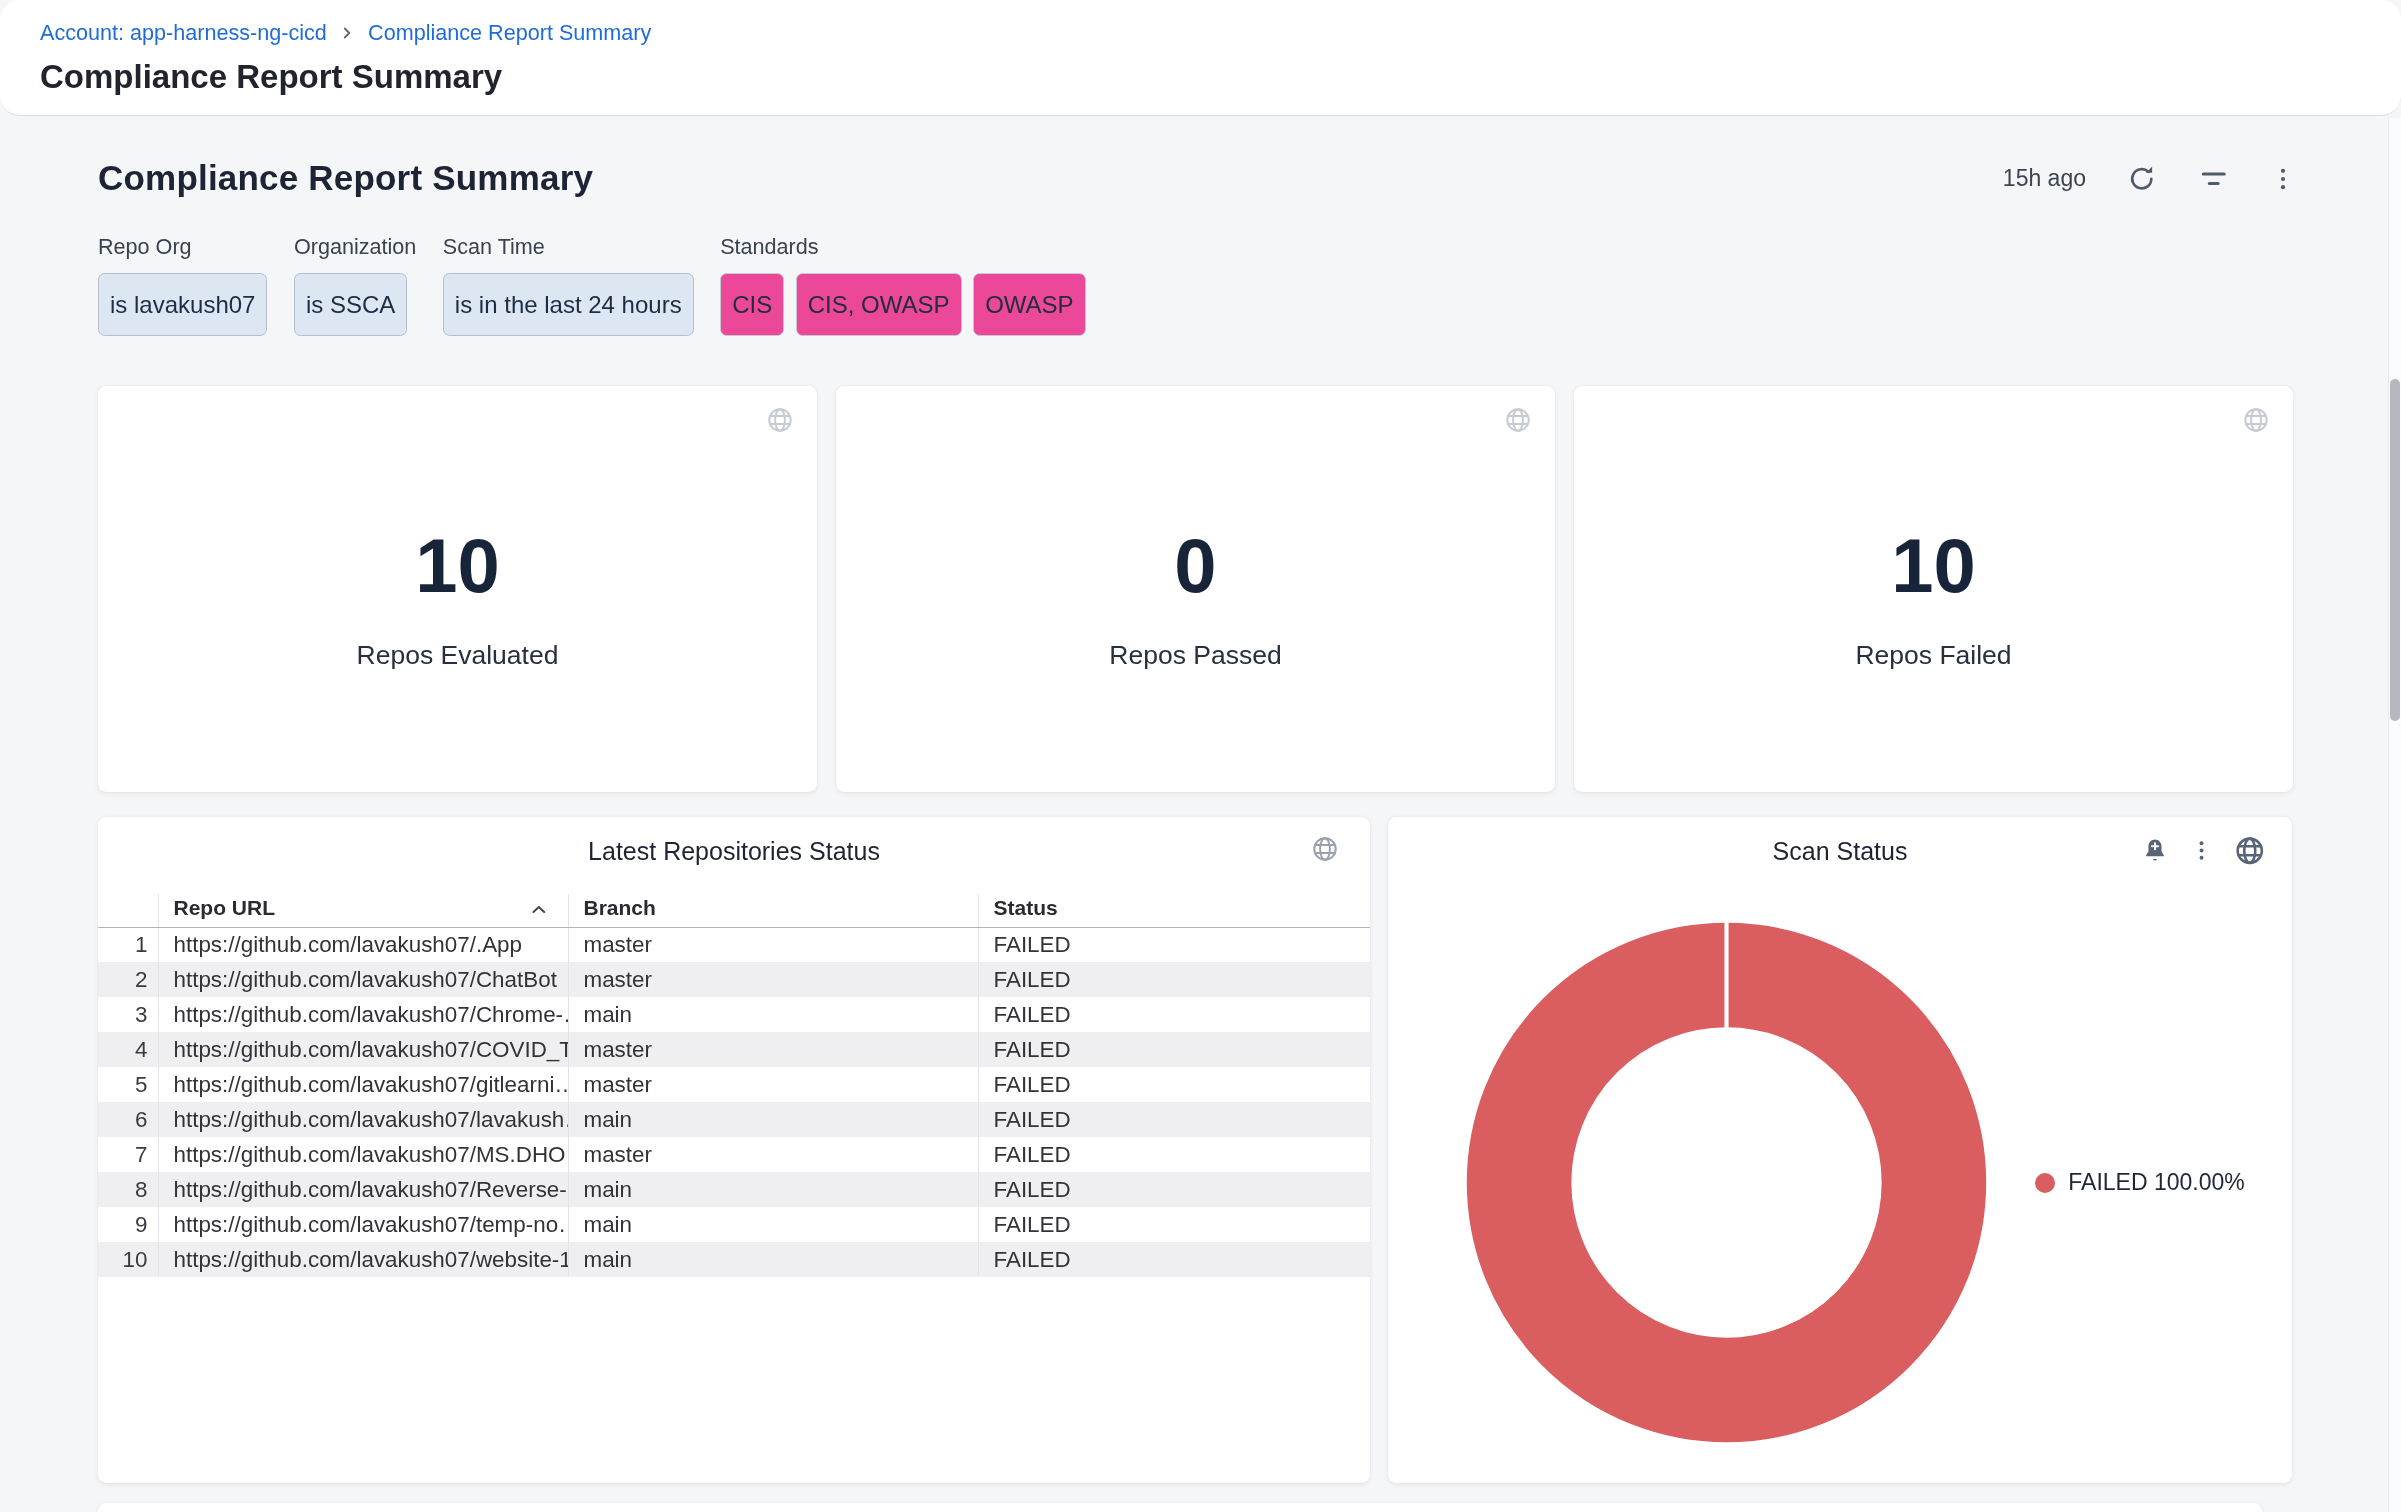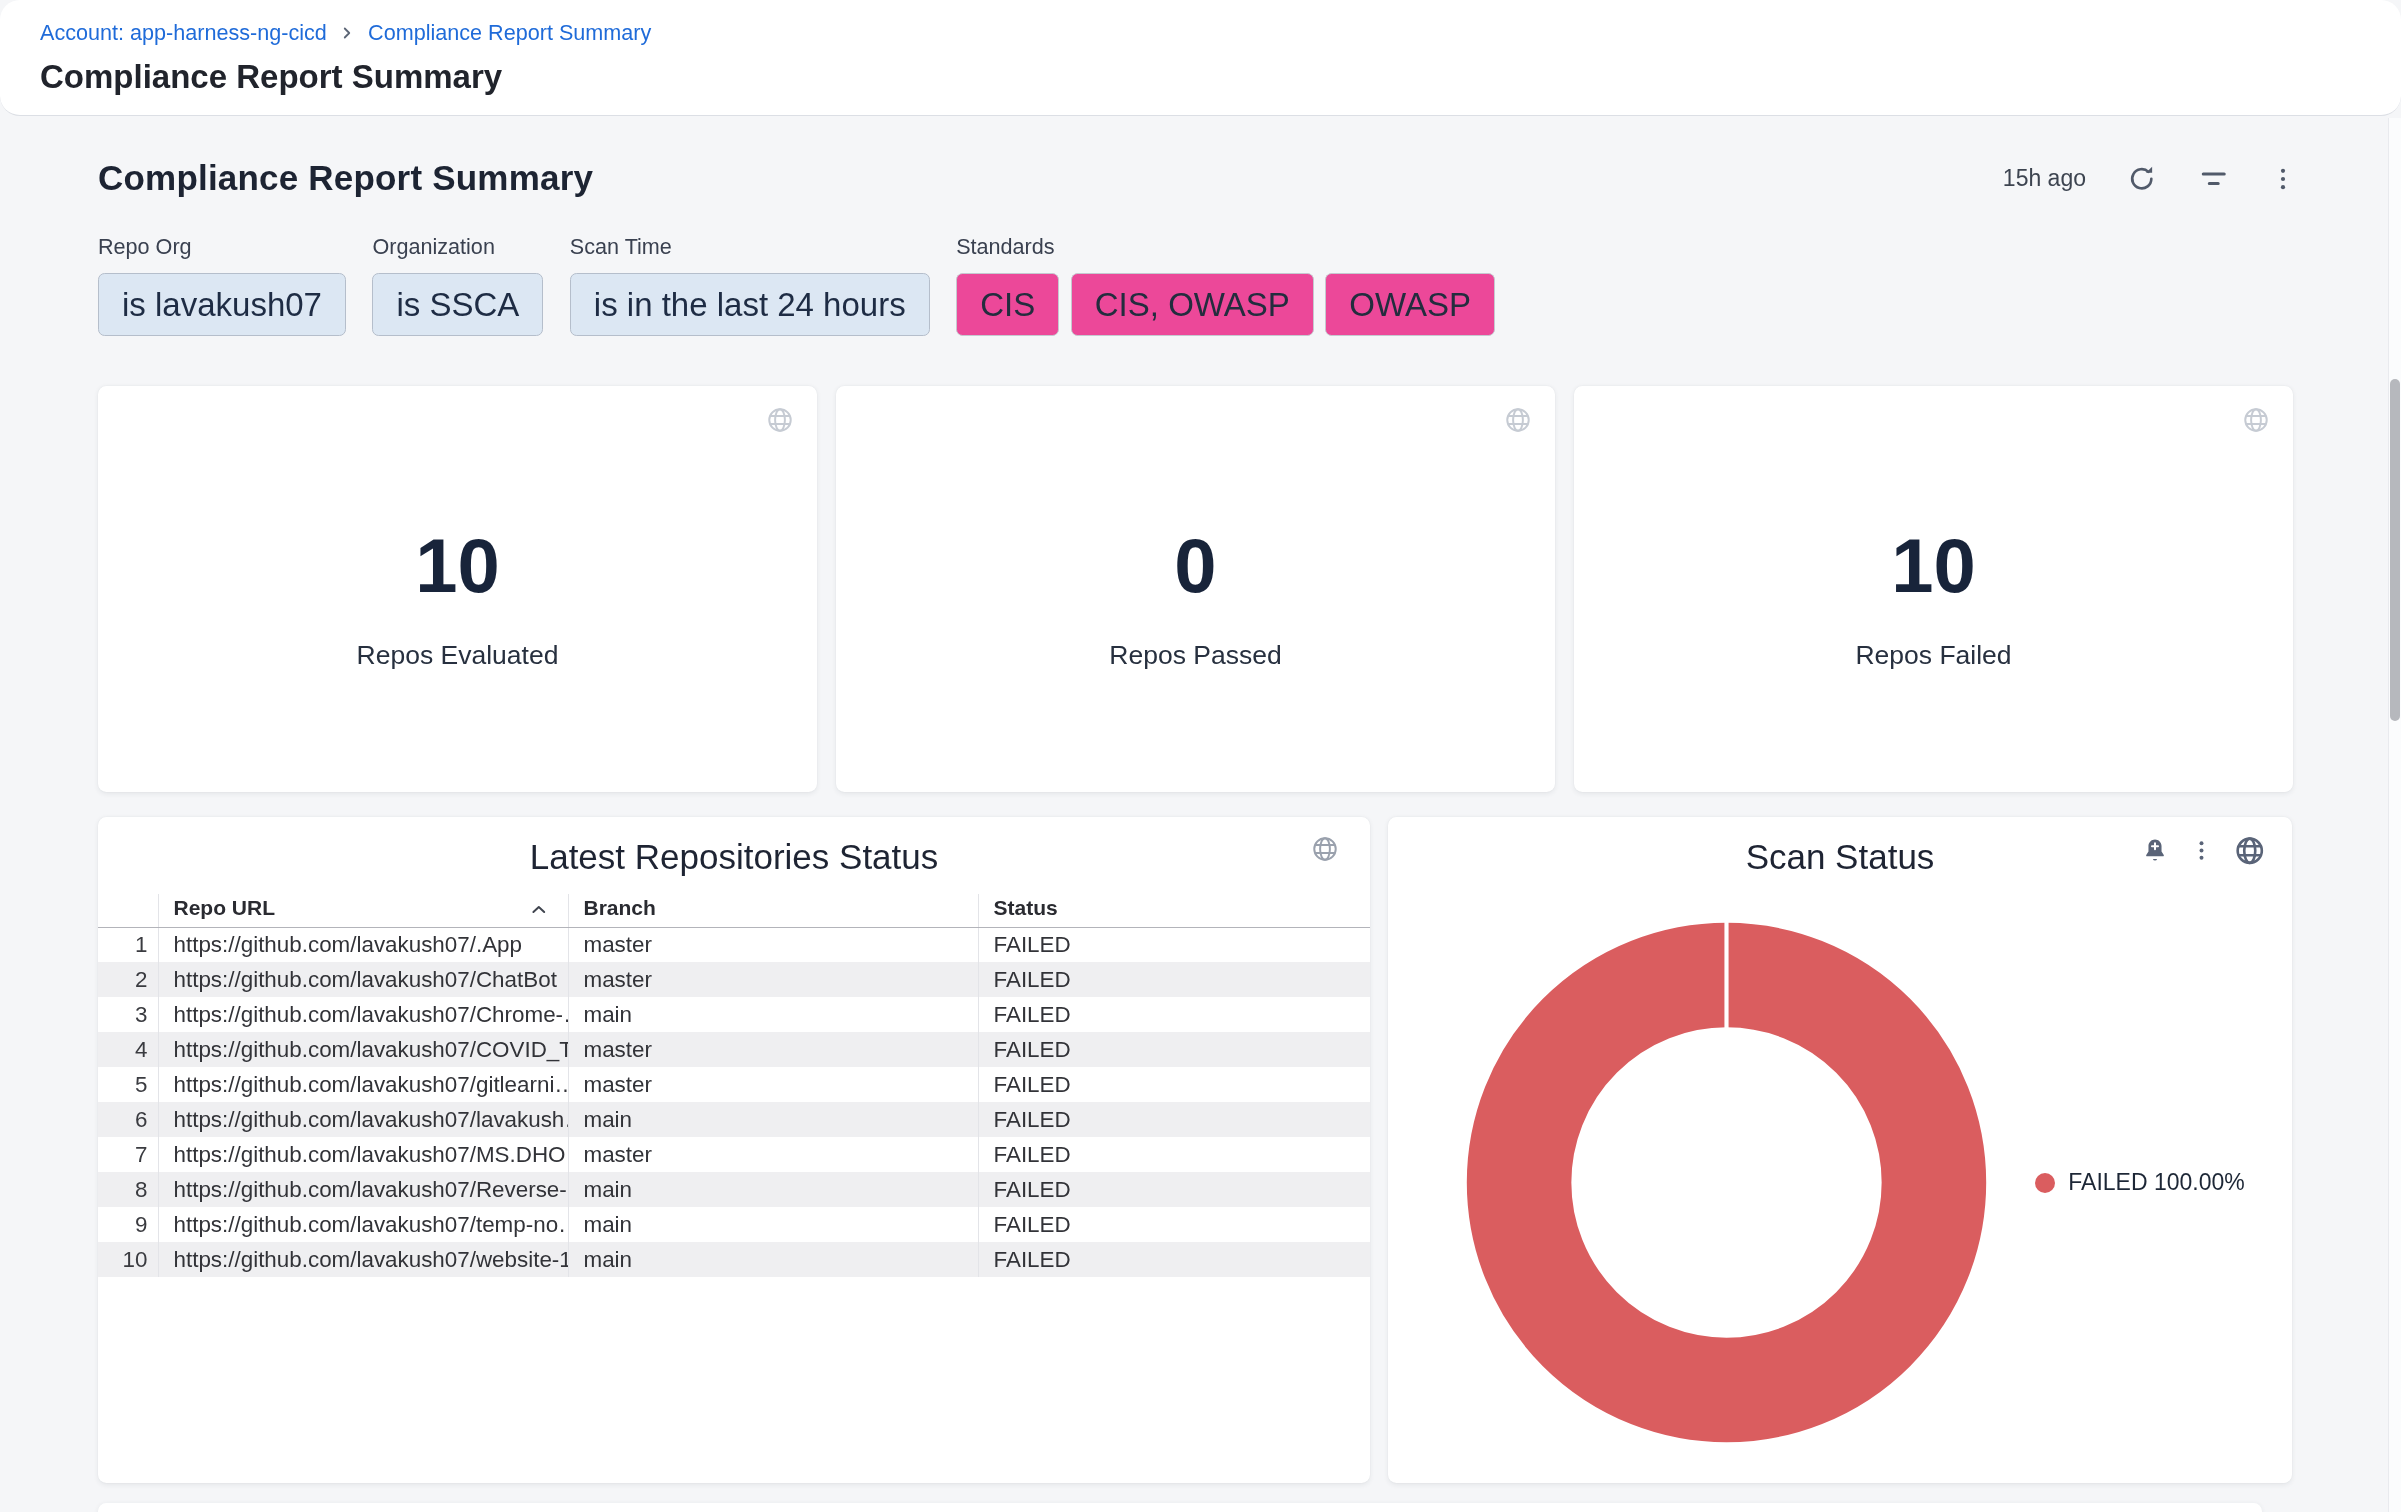--- a/index.html
+++ b/index.html
@@ -31,22 +31,22 @@
     display: flex; align-items: center; gap: 40px;
   }
   .dash-meta .ago { font-size: 23px; color: #3d4450; }
   .icon-btn { display: inline-flex; align-items: center; justify-content: center; cursor: pointer; color: #515a6a; background: none; border: none; }
 
   
   .filters { position: absolute; left: 98px; top: 234px; display: flex; gap: 26.5px; }
   .filter-label { display: block; font-size: 21.6px; color: #3a4150; margin-bottom: 13.3px; }
   .chip-row { display: flex; gap: 11.6px; }
   .chip {
-    height: 63px; display: inline-flex; align-items: center; padding: 0 23px;
-    font-size: 33px; border-radius: 6.6px; cursor: pointer; white-space: nowrap;
+    height: 63px; display: inline-flex; align-items: center; padding: 0 11px;
+    font-size: 24px; border-radius: 6.6px; cursor: pointer; white-space: nowrap;
   }
   .chip.active { background: #dce7f3; border: 1.7px solid #b5becb; color: #1e2c44; }
   .chip.plain  { background: #ec4899; border: 1.7px solid #c5c9d0; color: #232d3e; }
 
   
   .tiles { position: absolute; left: 98px; top: 386px; display: flex; gap: 19px; }
   .tile {
     width: 719px; height: 406px; background: #fff; border-radius: 8.3px; position: relative;
     box-shadow: 0 1.7px 5px rgba(40,45,60,.08), 0 0 1.7px rgba(40,45,60,.06);
     display: flex; flex-direction: column; align-items: center; justify-content: center;
@@ -55,21 +55,21 @@
   .tile-value { font-size: 76px; font-weight: 600; color: #18243a; line-height: 1; margin-top: 21.6px; }
   .tile-label { font-size: 26.5px; color: #27303f; margin-top: 36px; }
 
   
   .card {
     position: absolute; background: #fff; border-radius: 8.3px;
     box-shadow: 0 1.7px 5px rgba(40,45,60,.08), 0 0 1.7px rgba(40,45,60,.06);
   }
   .table-card { left: 98px; top: 817px; width: 1272px; height: 666px; overflow: hidden; }
   .scan-card  { left: 1388px; top: 817px; width: 904px; height: 666px; overflow: hidden; }
-  .card-title { position: absolute; top: 20px; left: 0; right: 0; text-align: center; font-size: 35px; color: #1e2433; }
+  .card-title { position: absolute; top: 20px; left: 0; right: 0; text-align: center; font-size: 25px; color: #1e2433; }
   .table-card .globe { position: absolute; top: 18px; right: 31.5px; color: #9aa1ad; }
   .scan-icons { position: absolute; top: 18px; right: 26.5px; display: flex; align-items: center; gap: 20px; color: #5a6478; }
 
   
   table.repo-table { position: absolute; top: 77px; left: 0; width: 100%; border-collapse: collapse; table-layout: fixed; }
   .repo-table th {
     font-size: 21px; font-weight: 700; color: #2a2b31; text-align: left;
     height: 33px; padding: 0 0 5px 15px; position: relative;
     border-bottom: 1.7px solid #b3b4ba; cursor: pointer;
   }

